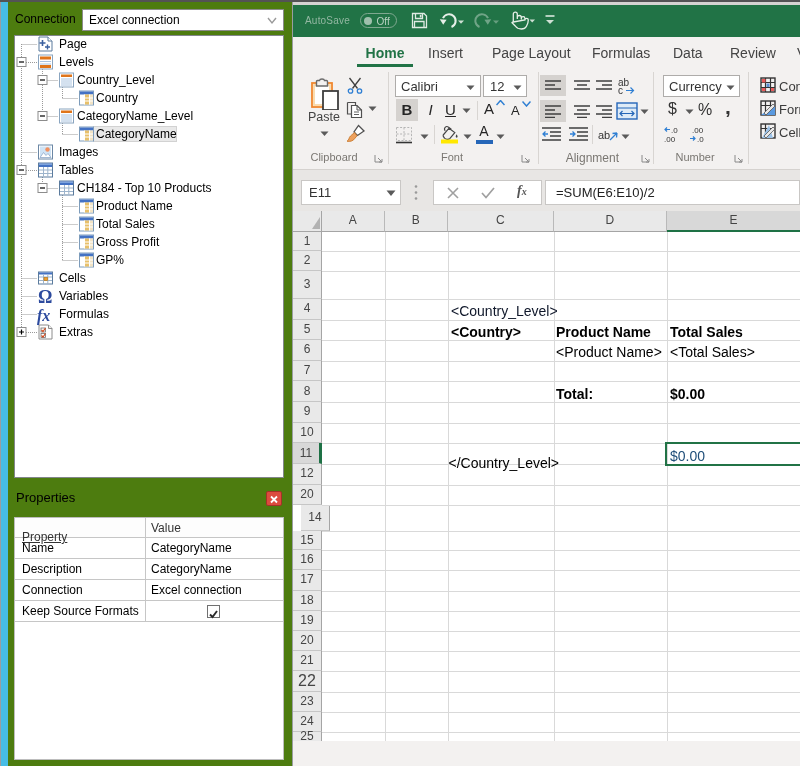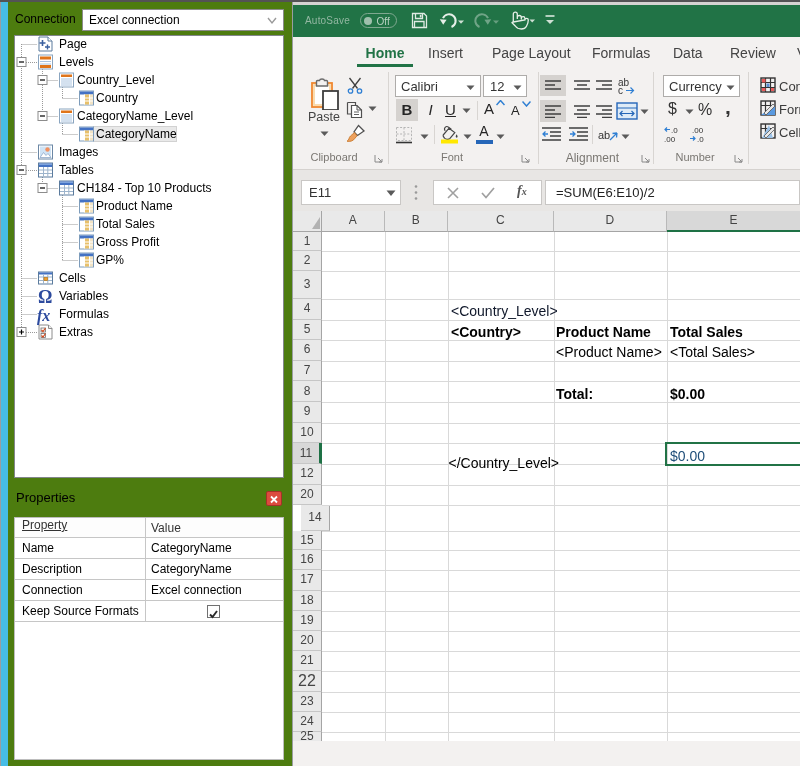--- a/index.html
+++ b/index.html
@@ -221,21 +221,21 @@
 
     <div class="abs" style="left:16px;top:488px;font-size:13px;color:#000;">Properties</div>
     <div class="abs" style="left:266px;top:489px;width:16px;height:15px;background:#dc4b3e;border:1px solid #a33227;border-radius:2px;">
       <svg width="14" height="13">
           <path d="M4 3.5 L10 9.5 M10 3.5 L4 9.5" stroke="#fff" stroke-width="1.8"></path>
         </svg>
     </div>
 
     <div class="abs" id="props" style="left:14px;top:515px;width:270px;height:243px;background:#fff;border:1px solid #bdbdbd;">
       <div class="abs" style="left:0;top:0;width:268px;height:20px;border-bottom:1px solid #c6c6c6;background:#fdfdfd;">
-        <span class="abs" style="left:7px;top:0;font-size:12px;color:#333;text-decoration:underline;">Property</span>
+        <span class="abs" style="left:7px;top:12px;font-size:12px;color:#333;text-decoration:underline;">Property</span>
         <span class="abs" style="left:136px;top:3px;font-size:12px;color:#333;">Value</span>
       </div>
       <div class="abs" style="left:130px;top:0;width:1px;height:104px;background:#c6c6c6;"></div>
       <div class="abs" style="left:0;top:21px;width:268px;height:20px;border-bottom:1px solid #c6c6c6;">
         <span class="abs" style="left:7px;top:2px;font-size:12px;">Name</span>
         <span class="abs" style="left:136px;top:2px;font-size:12px;">CategoryName</span>
       </div>
       <div class="abs" style="left:0;top:42px;width:268px;height:20px;border-bottom:1px solid #c6c6c6;">
         <span class="abs" style="left:7px;top:2px;font-size:12px;">Description</span>
         <span class="abs" style="left:136px;top:2px;font-size:12px;">CategoryName</span>

